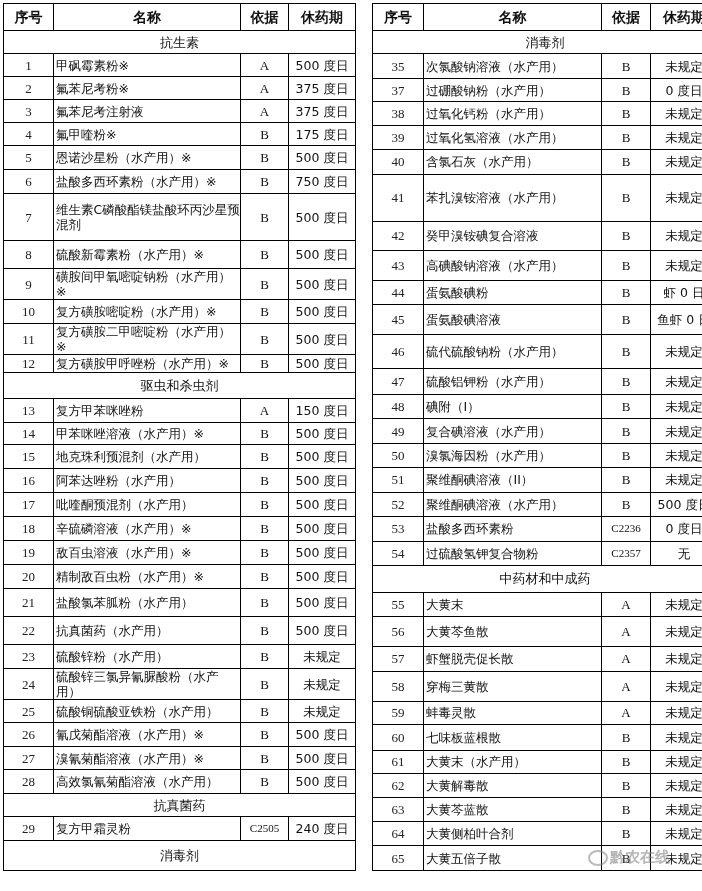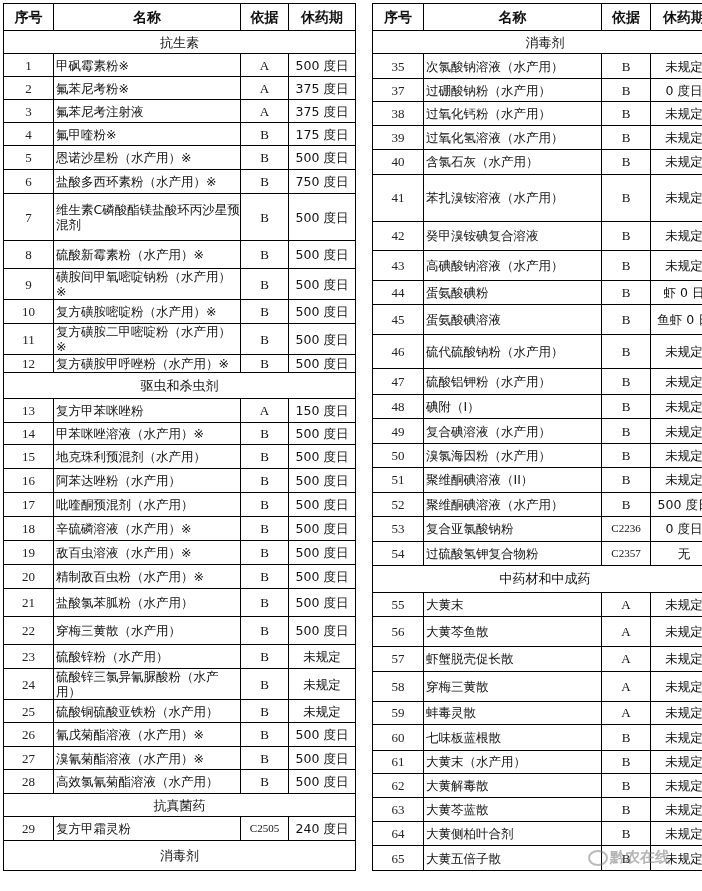--- a/index.html
+++ b/index.html
@@ -169,21 +169,21 @@
           <td class="wd">500 度日</td>
         </tr>
         <tr style="height: 28px;">
           <td class="no">21</td>
           <td class="name">盐酸氯苯胍粉（水产用）</td>
           <td class="basis">B</td>
           <td class="wd">500 度日</td>
         </tr>
         <tr style="height: 28px;">
           <td class="no">22</td>
-          <td class="name">穿梅三黄散（水产用）</td>
+          <td class="name">抗真菌药（水产用）</td>
           <td class="basis">B</td>
           <td class="wd">500 度日</td>
         </tr>
         <tr style="height: 24px;">
           <td class="no">23</td>
           <td class="name">硫酸锌粉（水产用）</td>
           <td class="basis">B</td>
           <td class="wd">未规定</td>
         </tr>
         <tr style="height: 29px;">
@@ -346,21 +346,21 @@
           <td class="wd">未规定</td>
         </tr>
         <tr style="height: 24px;">
           <td class="no">52</td>
           <td class="name">聚维酮碘溶液（水产用）</td>
           <td class="basis">B</td>
           <td class="wd">500 度日</td>
         </tr>
         <tr style="height: 24px;">
           <td class="no">53</td>
-          <td class="name">复合亚氯酸钠粉</td>
+          <td class="name">盐酸多西环素粉</td>
           <td class="basis code">C2236</td>
           <td class="wd">0 度日</td>
         </tr>
         <tr style="height: 24px;">
           <td class="no">54</td>
           <td class="name">过硫酸氢钾复合物粉</td>
           <td class="basis code">C2357</td>
           <td class="wd">无</td>
         </tr>
         <tr style="height: 26px;">

